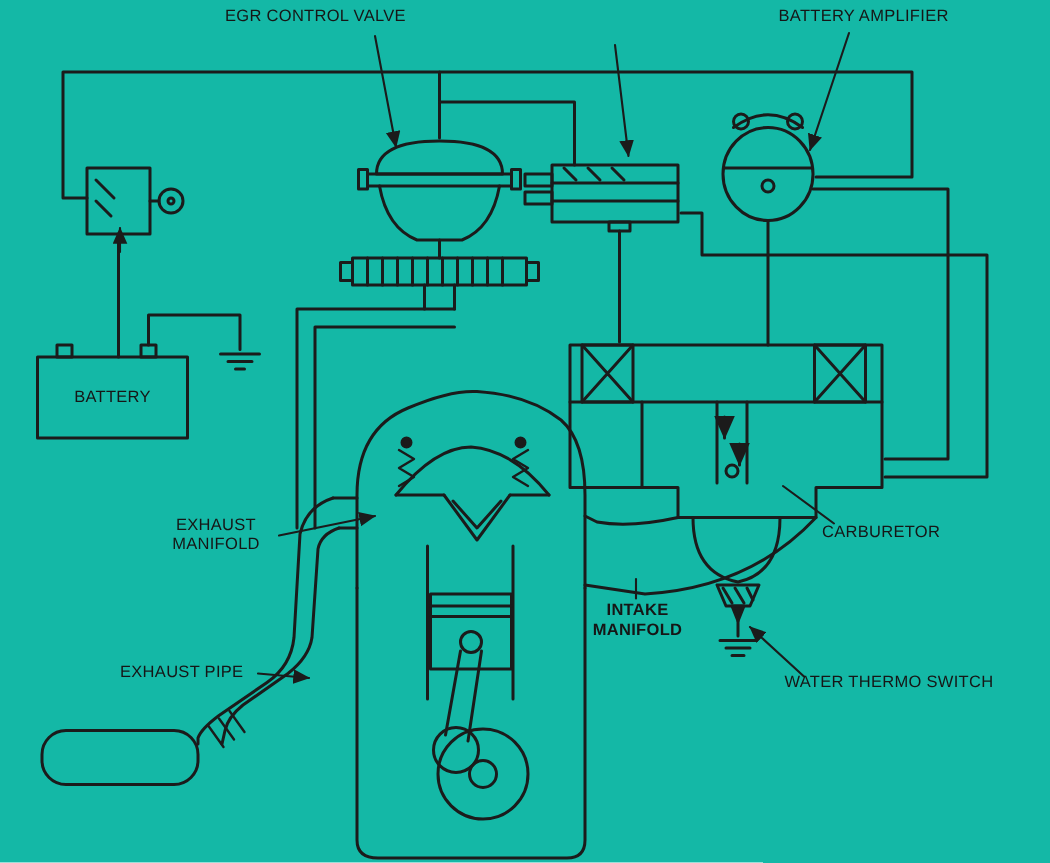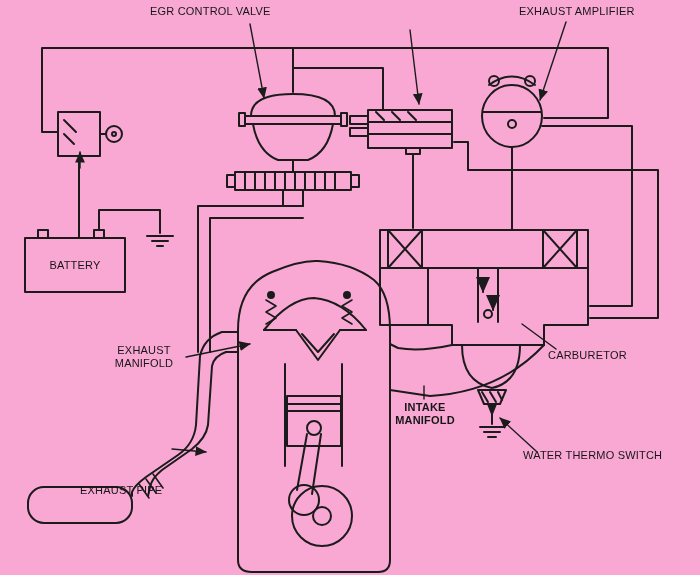--- a/index.html
+++ b/index.html
@@ -1,17 +1,17 @@
 <!DOCTYPE html>
 <html><head>
 <meta charset="utf-8">
 <style>
   html,body{margin:0;padding:0;background:#ffffff;}
   .stage{
-    position:relative;width:700px;height:575px;background:#f9a8d4;overflow:hidden;
+    position:relative;width:700px;height:575px;background:#14b8a6;overflow:hidden;
     font-family:"Liberation Sans", sans-serif;
   }
   .stage svg{position:absolute;left:0;top:0;}
   .lbl{
     position:absolute;font-size:11px;line-height:13px;color:#161616;
     letter-spacing:.2px;white-space:nowrap;
   }
   .lbl.wrap{white-space:normal;text-align:center;}
 </style>
 </head>
@@ -156,28 +156,28 @@
         <path d="M424,399 V386"></path>
         <path d="M556,349 L522,324"></path>
         <path d="M536,451 L500,418" marker-end="url(#arr)"></path>
       </g>
     </g>
   </svg>
 
   <div class="lbl" style="left:150px;top:5px;">EGR CONTROL VALVE</div>
 
 
-  <div class="lbl" style="left:519px;top:5px;">EXHAUST AMPLIFIER</div>
+  <div class="lbl" style="left:519px;top:5px;">BATTERY AMPLIFIER</div>
 
 
   <div class="lbl wrap" style="left:25px;top:259px;width:100px;">BATTERY</div>
 
   <div class="lbl wrap" style="left:104px;top:344px;width:80px;">EXHAUST MANIFOLD</div>
 
-  <div class="lbl" style="left:80px;top:442px;margin-top:42px;">EXHAUST PIPE</div>
+  <div class="lbl" style="left:80px;top:442px;">EXHAUST PIPE</div>
 
   <div class="lbl wrap" style="left:386px;top:401px;width:78px;font-weight:bold;">INTAKE MANIFOLD</div>
 
   <div class="lbl" style="left:548px;top:349px;">CARBURETOR</div>
 
   <div class="lbl" style="left:523px;top:449px;">WATER THERMO SWITCH</div>
 
 </div>
 
 </body></html>

